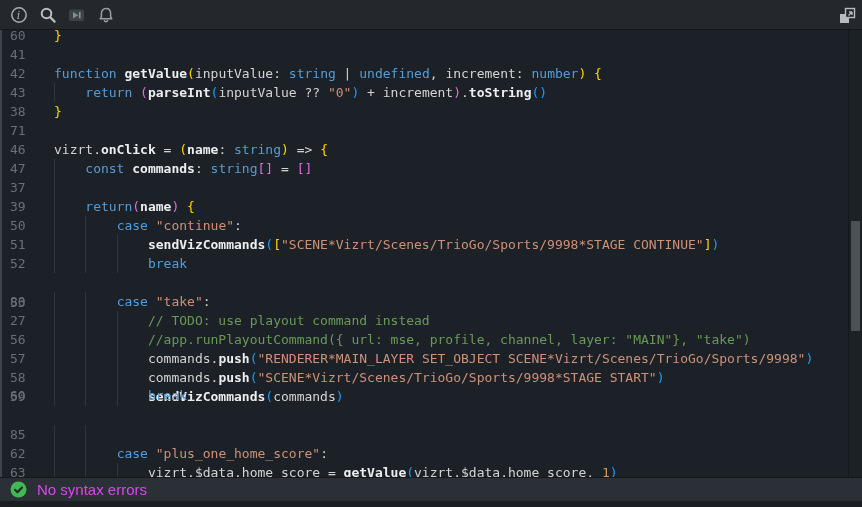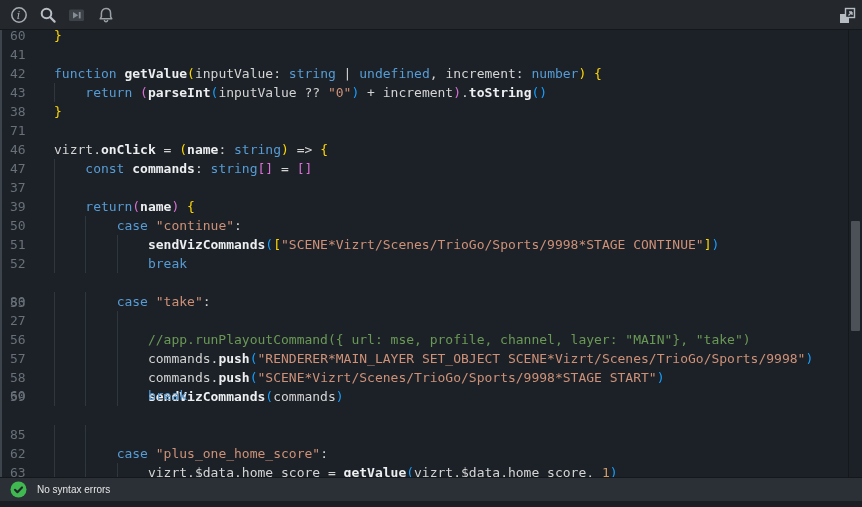--- a/index.html
+++ b/index.html
@@ -50,21 +50,21 @@
   .sb-thumb{
     position:absolute;left:2px;width:9px;background:#4b5157;border-radius:1px;cursor:pointer;
   }
   
   .statusbar{
     position:absolute;left:0;right:0;bottom:6px;height:24px;
     background:#2b3036;border-top:1px solid #15181b;
     display:flex;align-items:center;padding-left:10px;box-sizing:border-box;gap:10px;
     font-family:"Liberation Sans",sans-serif;
   }
-  .status-msg{color:#e5e5e5;font-size:10px;}
+  .status-msg{color:#d946ef;font-size:15px;}
   .bottomstrip{
     position:absolute;left:0;right:0;bottom:0;height:6px;background:#1b1f23;
   }
 </style>
 </head>
 <body>
 
 <div class="app">
 
   <div class="toolbar">
@@ -112,21 +112,21 @@
         <div class="code-line" style="top: 91px;"><span class="lnum">71</span><span class="ltext"></span></div>
         <div class="code-line" style="top: 110px;"><span class="lnum">46</span><span class="ltext"><span class="tk-tx">vizrt.</span><span class="tk-fn">onClick</span><span class="tk-tx"> = </span><span class="tk-b1">(</span><span class="tk-fn">name</span><span class="tk-tx">: </span><span class="tk-kw">string</span><span class="tk-b1">)</span><span class="tk-tx"> =&gt; </span><span class="tk-b1">{</span></span></div>
         <div class="code-line" style="top: 129px;"><span class="lnum">47</span><span class="guide" style="left: calc(0ch + 52px);"></span><span class="ltext"><span class="tk-tx">    </span><span class="tk-kw">const</span><span class="tk-tx"> </span><span class="tk-fn">commands</span><span class="tk-tx">: </span><span class="tk-kw">string</span><span class="tk-b2">[]</span><span class="tk-tx"> = </span><span class="tk-b2">[]</span></span></div>
         <div class="code-line" style="top: 148px;"><span class="lnum">37</span><span class="guide" style="left: calc(0ch + 52px);"></span><span class="ltext"></span></div>
         <div class="code-line" style="top: 167px;"><span class="lnum">39</span><span class="guide" style="left: calc(0ch + 52px);"></span><span class="ltext"><span class="tk-tx">    </span><span class="tk-kw">return</span><span class="tk-b2">(</span><span class="tk-fn">name</span><span class="tk-b2">)</span><span class="tk-tx"> </span><span class="tk-b1">{</span></span></div>
         <div class="code-line" style="top: 186px;"><span class="lnum">50</span><span class="guide" style="left: calc(0ch + 52px);"></span><span class="guide" style="left: calc(4ch + 52px);"></span><span class="ltext"><span class="tk-tx">        </span><span class="tk-kw">case</span><span class="tk-tx"> </span><span class="tk-str">"continue"</span><span class="tk-tx">:</span></span></div>
         <div class="code-line" style="top: 205px;"><span class="lnum">51</span><span class="guide" style="left: calc(0ch + 52px);"></span><span class="guide" style="left: calc(4ch + 52px);"></span><span class="guide" style="left: calc(8ch + 52px);"></span><span class="ltext"><span class="tk-tx">            </span><span class="tk-fn">sendVizCommands</span><span class="tk-b3">(</span><span class="tk-b1">[</span><span class="tk-str">"SCENE*Vizrt/Scenes/TrioGo/Sports/9998*STAGE CONTINUE"</span><span class="tk-b1">]</span><span class="tk-b3">)</span></span></div>
         <div class="code-line" style="top: 224px; text-decoration: underline;"><span class="lnum">52</span><span class="guide" style="left: calc(0ch + 52px);"></span><span class="guide" style="left: calc(4ch + 52px);"></span><span class="guide" style="left: calc(8ch + 52px);"></span><span class="ltext"><span class="tk-tx">            </span><span class="tk-kw">break</span></span></div>
         <div class="code-line" style="top: 243px; margin-top: 20px;"><span class="lnum">53</span><span class="guide" style="left: calc(0ch + 52px);"></span><span class="guide" style="left: calc(4ch + 52px);"></span><span class="ltext"></span></div>
         <div class="code-line" style="top: 262px;"><span class="lnum">80</span><span class="guide" style="left: calc(0ch + 52px);"></span><span class="guide" style="left: calc(4ch + 52px);"></span><span class="ltext"><span class="tk-tx">        </span><span class="tk-kw">case</span><span class="tk-tx"> </span><span class="tk-str">"take"</span><span class="tk-tx">:</span></span></div>
-        <div class="code-line" style="top: 281px;"><span class="lnum">27</span><span class="guide" style="left: calc(0ch + 52px);"></span><span class="guide" style="left: calc(4ch + 52px);"></span><span class="guide" style="left: calc(8ch + 52px);"></span></div>
+        <div class="code-line" style="top: 281px;"><span class="lnum">27</span><span class="guide" style="left: calc(0ch + 52px);"></span><span class="guide" style="left: calc(4ch + 52px);"></span><span class="guide" style="left: calc(8ch + 52px);"></span><span class="ltext"><span class="tk-tx">            </span><span class="tk-com">// TODO: use playout command instead</span></span></div>
         <div class="code-line" style="top: 300px;"><span class="lnum">56</span><span class="guide" style="left: calc(0ch + 52px);"></span><span class="guide" style="left: calc(4ch + 52px);"></span><span class="guide" style="left: calc(8ch + 52px);"></span><span class="ltext"><span class="tk-tx">            </span><span class="tk-com">//app.runPlayoutCommand({ url: mse, profile, channel, layer: "MAIN"}, "take")</span></span></div>
         <div class="code-line" style="top: 319px;"><span class="lnum">57</span><span class="guide" style="left: calc(0ch + 52px);"></span><span class="guide" style="left: calc(4ch + 52px);"></span><span class="guide" style="left: calc(8ch + 52px);"></span><span class="ltext"><span class="tk-tx">            </span><span class="tk-tx">commands.</span><span class="tk-fn">push</span><span class="tk-b3">(</span><span class="tk-str">"RENDERER*MAIN_LAYER SET_OBJECT SCENE*Vizrt/Scenes/TrioGo/Sports/9998"</span><span class="tk-b3">)</span></span></div>
         <div class="code-line" style="top: 338px;"><span class="lnum">58</span><span class="guide" style="left: calc(0ch + 52px);"></span><span class="guide" style="left: calc(4ch + 52px);"></span><span class="guide" style="left: calc(8ch + 52px);"></span><span class="ltext"><span class="tk-tx">            </span><span class="tk-tx">commands.</span><span class="tk-fn">push</span><span class="tk-b3">(</span><span class="tk-str">"SCENE*Vizrt/Scenes/TrioGo/Sports/9998*STAGE START"</span><span class="tk-b3">)</span></span></div>
         <div class="code-line" style="top: 357px;"><span class="lnum">59</span><span class="guide" style="left: calc(0ch + 52px);"></span><span class="guide" style="left: calc(4ch + 52px);"></span><span class="guide" style="left: calc(8ch + 52px);"></span><span class="ltext"><span class="tk-tx">            </span><span class="tk-fn">sendVizCommands</span><span class="tk-b3">(</span><span class="tk-tx">commands</span><span class="tk-b3">)</span></span></div>
         <div class="code-line" style="top: 356px;"><span class="lnum">60</span><span class="guide" style="left: calc(0ch + 52px);"></span><span class="guide" style="left: calc(4ch + 52px);"></span><span class="guide" style="left: calc(8ch + 52px);"></span><span class="ltext"><span class="tk-tx">            </span><span class="tk-kw">break</span></span></div>
         <div class="code-line" style="top: 395px;"><span class="lnum">85</span><span class="guide" style="left: calc(0ch + 52px);"></span><span class="guide" style="left: calc(4ch + 52px);"></span><span class="ltext"></span></div>
         <div class="code-line" style="top: 414px;"><span class="lnum">62</span><span class="guide" style="left: calc(0ch + 52px);"></span><span class="guide" style="left: calc(4ch + 52px);"></span><span class="ltext"><span class="tk-tx">        </span><span class="tk-kw">case</span><span class="tk-tx"> </span><span class="tk-str">"plus_one_home_score"</span><span class="tk-tx">:</span></span></div>
         <div class="code-line" style="top: 433px;"><span class="lnum">63</span><span class="guide" style="left: calc(0ch + 52px);"></span><span class="guide" style="left: calc(4ch + 52px);"></span><span class="guide" style="left: calc(8ch + 52px);"></span><span class="ltext"><span class="tk-tx">            </span><span class="tk-tx">vizrt.$data.home_score = </span><span class="tk-fn">getValue</span><span class="tk-b3">(</span><span class="tk-tx">vizrt.$data.home_score, </span><span class="tk-num">1</span><span class="tk-b3">)</span></span></div>
       </div>
     <div class="scrollbar">

